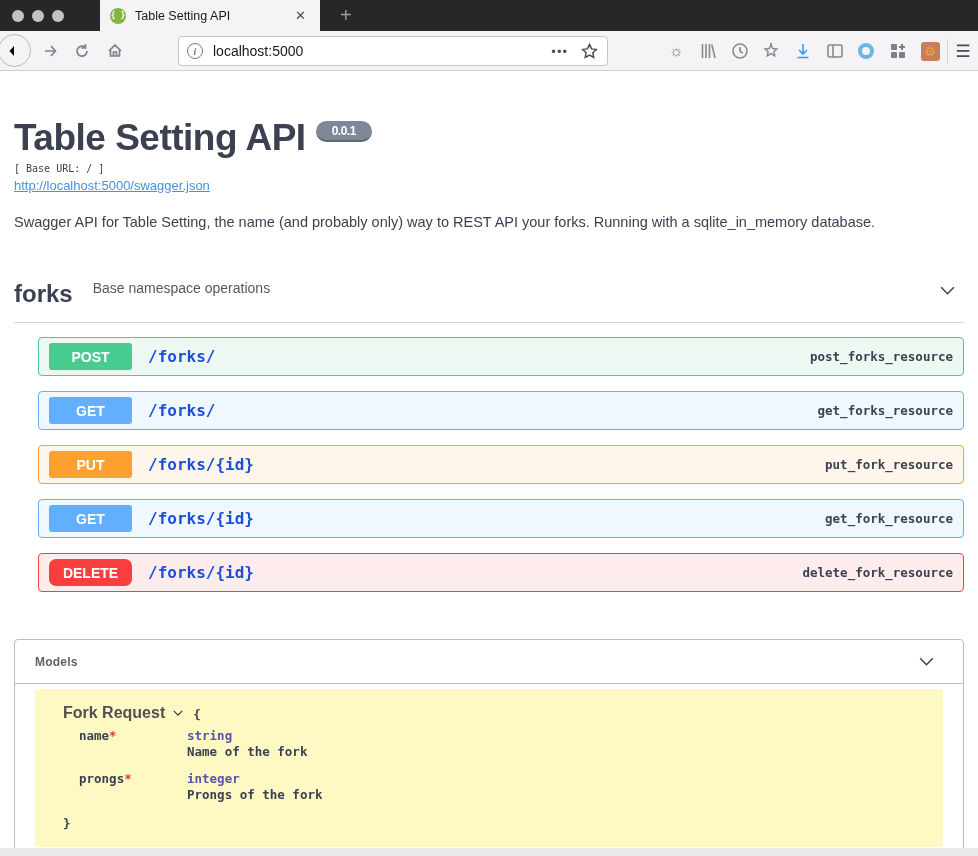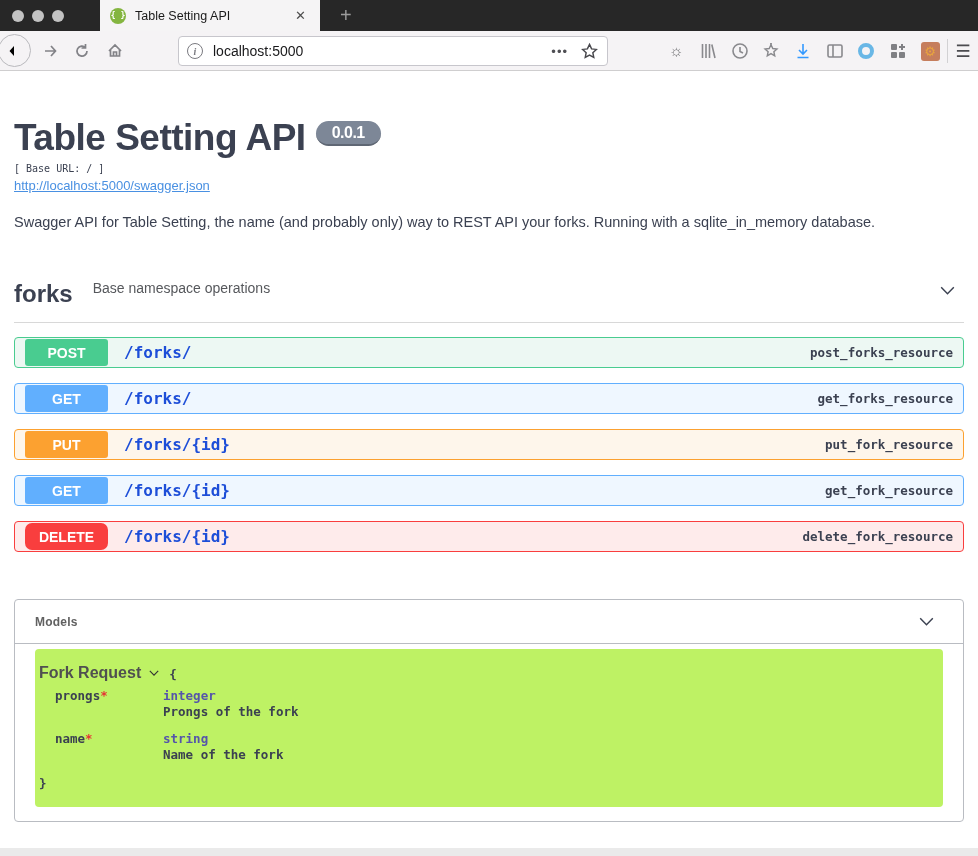--- a/index.html
+++ b/index.html
@@ -39,49 +39,49 @@
   .dots { color:#4f4f54; font-size:13px; letter-spacing:1px; margin-right:12px; }
   .tool-icon { position:absolute; top:9px; width:22px; height:22px; display:flex; align-items:center; justify-content:center; font-size:16px; color:#767679; }
   .tool-icon svg { stroke:#89898d; fill:none; stroke-width:1.6; }
   .ring { width:16px; height:16px; border-radius:50%; border:4.5px solid #69b7e6; }
   .gearbox { width:19px; height:19px; background:#c67e5d; border-radius:3px; color:#e9a43f; font-size:13px; line-height:19px; text-align:center; }
   .vsep { position:absolute; left:947px; top:8px; width:1px; height:24px; background:#d2d1d3; }
   
   .content { padding:46px 14px 0; }
   .api-title { font-size:37px; font-weight:bold; color:#3b4151; letter-spacing:-0.5px; display:flex; align-items:flex-start; }
   .version-badge {
-    background:#7d8797; color:#fff; font-size:16px; font-weight:bold;
+    background:#7d8797; color:#fff; font-size:12px; font-weight:bold;
     border-radius:50px; padding:3px 16px 2px; margin-left:10px; margin-top:4px;
     border-bottom:2px solid #5f6774;
   }
   .base-url { font-family:"DejaVu Sans Mono", monospace; font-size:10px; color:#3b4151; margin-top:4px; }
   .spec-link { font-size:13px; color:#4990e2; text-decoration:underline; margin-top:4px; display:inline-block; }
   .api-desc { font-size:14.5px; color:#3b4151; margin-top:20px; }
   .tag-header { display:flex; align-items:flex-start; margin-top:50px; padding-bottom:14px; border-bottom:1px solid #d8d8d8; }
   .tag-name { font-size:24px; font-weight:bold; color:#3b4151; }
   .tag-desc { font-size:14px; color:#56585c; margin-left:20px; }
   .chev { margin-left:auto; display:flex; align-items:center; padding:0 6px; }
   .chev svg { stroke:#3b4151; stroke-width:1.4; fill:none; }
   .ops { margin-top:14px; }
   .op-row {
     display:flex; align-items:center; border:1px solid; border-radius:4px;
-    padding:5px 10px; margin-bottom:15px; height:31px;
+    padding:5px 10px; margin-bottom:15px; height:39px;margin-left:24px;
   }
   .op-badge {
     width:83px; height:27px; border-radius:3px; color:#fff; font-size:14px; font-weight:bold;
     display:flex; align-items:center; justify-content:center; flex:0 0 83px;
   }
   .op-path { font-family:"DejaVu Sans Mono", monospace; font-size:16px; font-weight:bold; color:#1d4ed8; margin-left:16px; }
   .op-id { margin-left:auto; font-family:"DejaVu Sans Mono", monospace; font-size:12.5px; font-weight:bold; color:#3b4151; }
   
   .models { margin-top:47px; border:1px solid #b9bcc2; border-radius:4px; }
   .models-header { display:flex; align-items:center; padding:11px 20px; border-bottom:1px solid #b9bcc2; }
   .models-title { font-size:12px; color:#616161; font-weight:bold; letter-spacing:0.2px; }
   .models-body { padding:5px 20px 14px; }
-  .model-box { background:#bef264; border-radius:4px; padding:14px 4px 16px; }
+  .model-box { background:#fef9c3; border-radius:4px; padding:14px 28px 16px; }
   .model-head { display:flex; align-items:center; }
   .model-name { font-size:16px; font-weight:bold; color:#505050; }
   .model-head .mchev { margin-left:6px; display:flex; }
   .model-head .mchev svg { stroke:#333; stroke-width:1.6; fill:none; }
   .brace { font-family:"DejaVu Sans Mono", monospace; font-size:12.5px; font-weight:bold; color:#3b4151; }
   .model-head .brace { margin-left:8px; margin-top:4px; }
   .prop-row { display:flex; margin:6px 0 12px 16px; }
   .prop-name { width:108px; font-family:"DejaVu Sans Mono", monospace; font-size:12.5px; font-weight:bold; color:#3b4151; flex:0 0 108px; }
   .req-star { color:#e53535; }
   .prop-type { font-family:"DejaVu Sans Mono", monospace; font-size:12.5px; font-weight:bold; color:#5555aa; }
@@ -255,35 +255,35 @@
             <span class="model-name">Fork Request</span>
             <span class="mchev">
               <svg width="14" height="14" viewBox="0 0 20 20">
                   <path d="M4 7l6 6 6-6"></path>
                 </svg>
             </span>
             <span class="brace">{</span>
           </div>
 
             <div class="prop-row">
+              <span class="prop-name"><span>name</span><span class="req-star">*</span></span>
+              <span>
+                <div class="prop-type">string</div>
+                <div class="prop-desc">Name of the fork</div>
+              </span>
+            </div>
+
+            <div class="prop-row">
               <span class="prop-name"><span>prongs</span><span class="req-star">*</span></span>
               <span>
                 <div class="prop-type">integer</div>
                 <div class="prop-desc">Prongs of the fork</div>
               </span>
             </div>
 
-            <div class="prop-row">
-              <span class="prop-name"><span>name</span><span class="req-star">*</span></span>
-              <span>
-                <div class="prop-type">string</div>
-                <div class="prop-desc">Name of the fork</div>
-              </span>
-            </div>
-
           <div class="brace close-brace">}</div>
         </div>
       </div>
     </div>
 
   </div>
 
   <div class="footer-strip"></div>
 </div>
 

